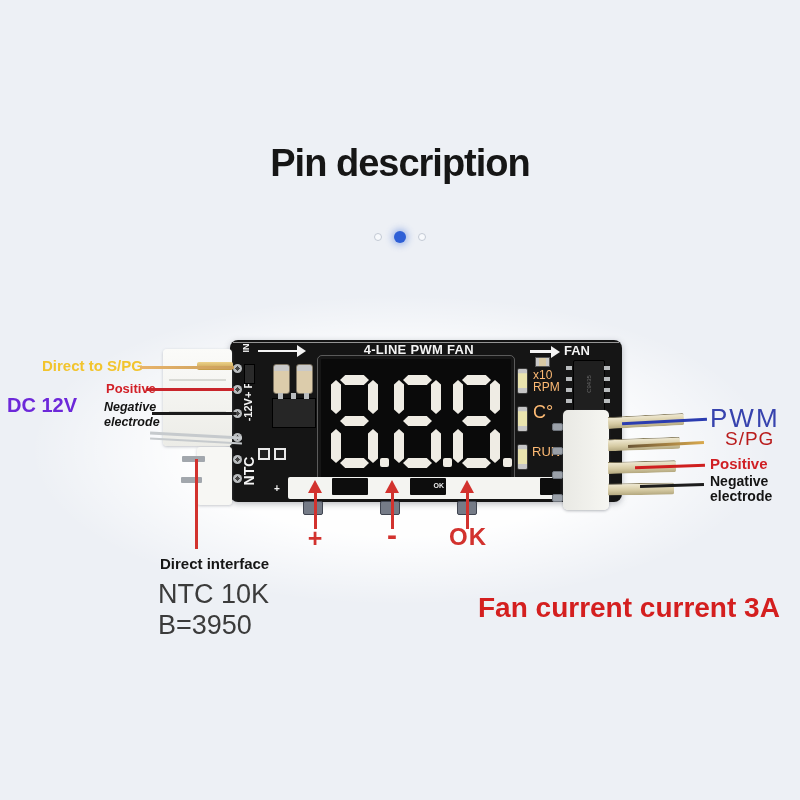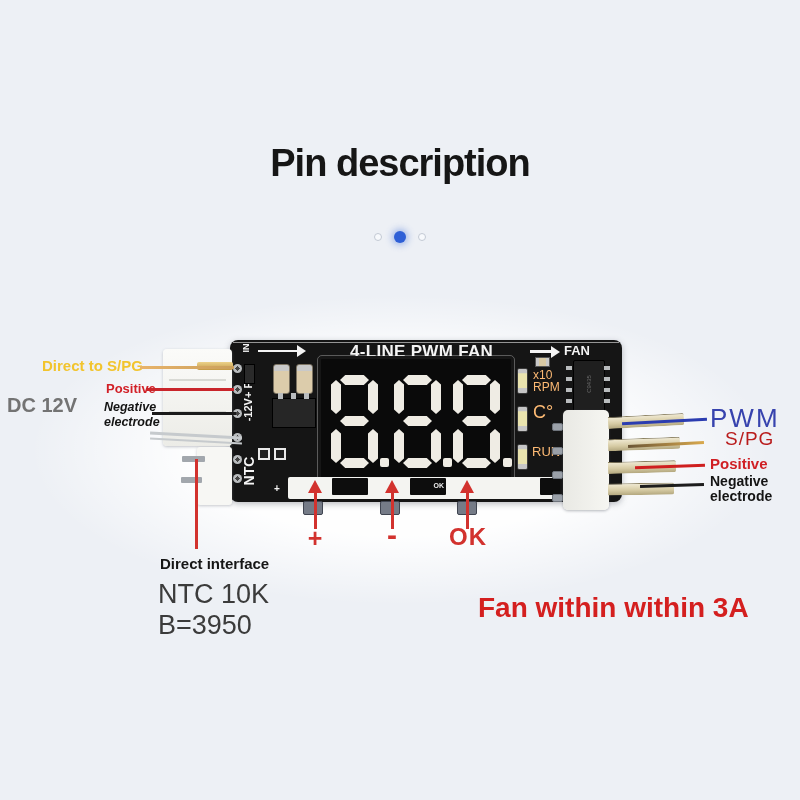--- a/index.html
+++ b/index.html
@@ -90,21 +90,21 @@
   </div>
 
   <div class="ab glow"></div>
 
   <div class="ab board">
     <div class="ab topline"></div>
 
     <div class="ab silk vtext" style="left:6px;top:3px;width:20px;font-size:9px;">IN</div>
     <div class="ab arrow-stem" style="left:28px;top:9.5px;width:40px;"></div>
     <div class="ab arrow-head-r" style="left:67px;top:5px;"></div>
-    <div class="ab silk" style="left:120px;top:2px;width:124px;text-align:left;font-size:17px;letter-spacing:.3px;">4-LINE PWM FAN</div>
+    <div class="ab silk" style="left:120px;top:2px;width:124px;text-align:right;font-size:13px;letter-spacing:.3px;">4-LINE PWM FAN</div>
     <div class="ab arrow-stem" style="left:300px;top:10px;width:22px;"></div>
     <div class="ab arrow-head-r" style="left:321px;top:5.5px;"></div>
     <div class="ab silk" style="left:334px;top:3px;font-size:13px;text-align:center;">FAN</div>
 
     <div class="ab silk vtext" style="left:-24px;top:51px;width:84px;font-size:11px;">-12V+ PG</div>
     <div class="ab silk vtext" style="left:-1px;top:123px;width:40px;font-size:14px;">NTC</div>
 
     <div class="ab hole" style="left:2.5px;top:23.5px;"></div>
     <div class="ab hole" style="left:2.5px;top:44.5px;"></div>
     <div class="ab hole" style="left:2.5px;top:68.5px;"></div>
@@ -215,21 +215,21 @@
   <div class="ab fan-pin" style="left:608px;top:438px;width:72px;transform:rotate(-2deg);"></div>
   <div class="ab fan-pin" style="left:608px;top:461px;width:68px;transform:rotate(-1.5deg);"></div>
   <div class="ab fan-pin" style="left:608px;top:483px;width:66px;transform:rotate(-1deg);"></div>
 
   <div class="ab lbl" style="left:42px;top:357px;font-size:15px;font-weight:bold;color:#f2c42d;">Direct to S/PG</div>
   <div class="ab ann-line" style="left:140px;top:366px;width:94px;background:linear-gradient(90deg,#e8b36a,#caa05c);"></div>
 
   <div class="ab lbl" style="left:106px;top:381px;font-size:13px;font-weight:bold;color:#d22027;">Positive</div>
   <div class="ab ann-line" style="left:146px;top:388px;width:88px;background:#c9252b;"></div>
 
-  <div class="ab lbl" style="left:7px;top:394px;font-size:20px;font-weight:bold;color:#737373;">DC 12V</div>
+  <div class="ab lbl" style="left:7px;top:394px;font-size:20px;font-weight:bold;color:#6d28d9;">DC 12V</div>
 
   <div class="ab neg" style="left:104px;top:400px;font-size:12.5px;font-style:italic;">Negative
 electrode</div>
   <div class="ab ann-line" style="left:152px;top:412px;width:84px;background:#1a1a1a;"></div>
 
   <div class="ab ann-line" style="left:622px;top:420px;width:85px;height:3px;background:#2b3cb0;transform:rotate(-3deg);"></div>
   <div class="ab lbl" style="left:710px;top:403px;font-size:26px;color:#3743ae;letter-spacing:2px;">PWM</div>
 
   <div class="ab ann-line" style="left:628px;top:443px;width:76px;height:3px;background:linear-gradient(90deg,#6b5636,#d9a94e);transform:rotate(-3deg);"></div>
   <div class="ab lbl" style="left:725px;top:428px;font-size:19px;color:#b91c1c;letter-spacing:1px;">S/PG</div>
@@ -251,15 +251,15 @@
 
   <div class="ab red-arrow-head" style="left:460px;top:480px;"></div>
   <div class="ab red-arrow-stem" style="left:465.5px;top:492px;height:37px;"></div>
   <div class="ab btn-label" style="left:444px;top:523px;width:48px;font-size:24px;font-weight:600;letter-spacing:1px;">OK</div>
 
   <div class="ab" style="left:194.5px;top:459px;width:3px;height:90px;background:#d2322e;"></div>
   <div class="ab lbl" style="left:160px;top:555px;font-size:15px;font-weight:bold;color:#161616;">Direct interface</div>
   <div class="ab lbl" style="left:158px;top:579px;font-size:27px;color:#3b3b3b;">NTC 10K</div>
   <div class="ab lbl" style="left:158px;top:610px;font-size:27px;color:#3b3b3b;">B=3950</div>
 
-  <div class="ab lbl" style="left:478px;top:592px;font-size:28px;font-weight:bold;color:#d41f1f;">Fan within within 3A</div>
+  <div class="ab lbl" style="left:478px;top:592px;font-size:28px;font-weight:bold;color:#d41f1f;">Fan current current 3A</div>
 
 </div>
 
 </body></html>

